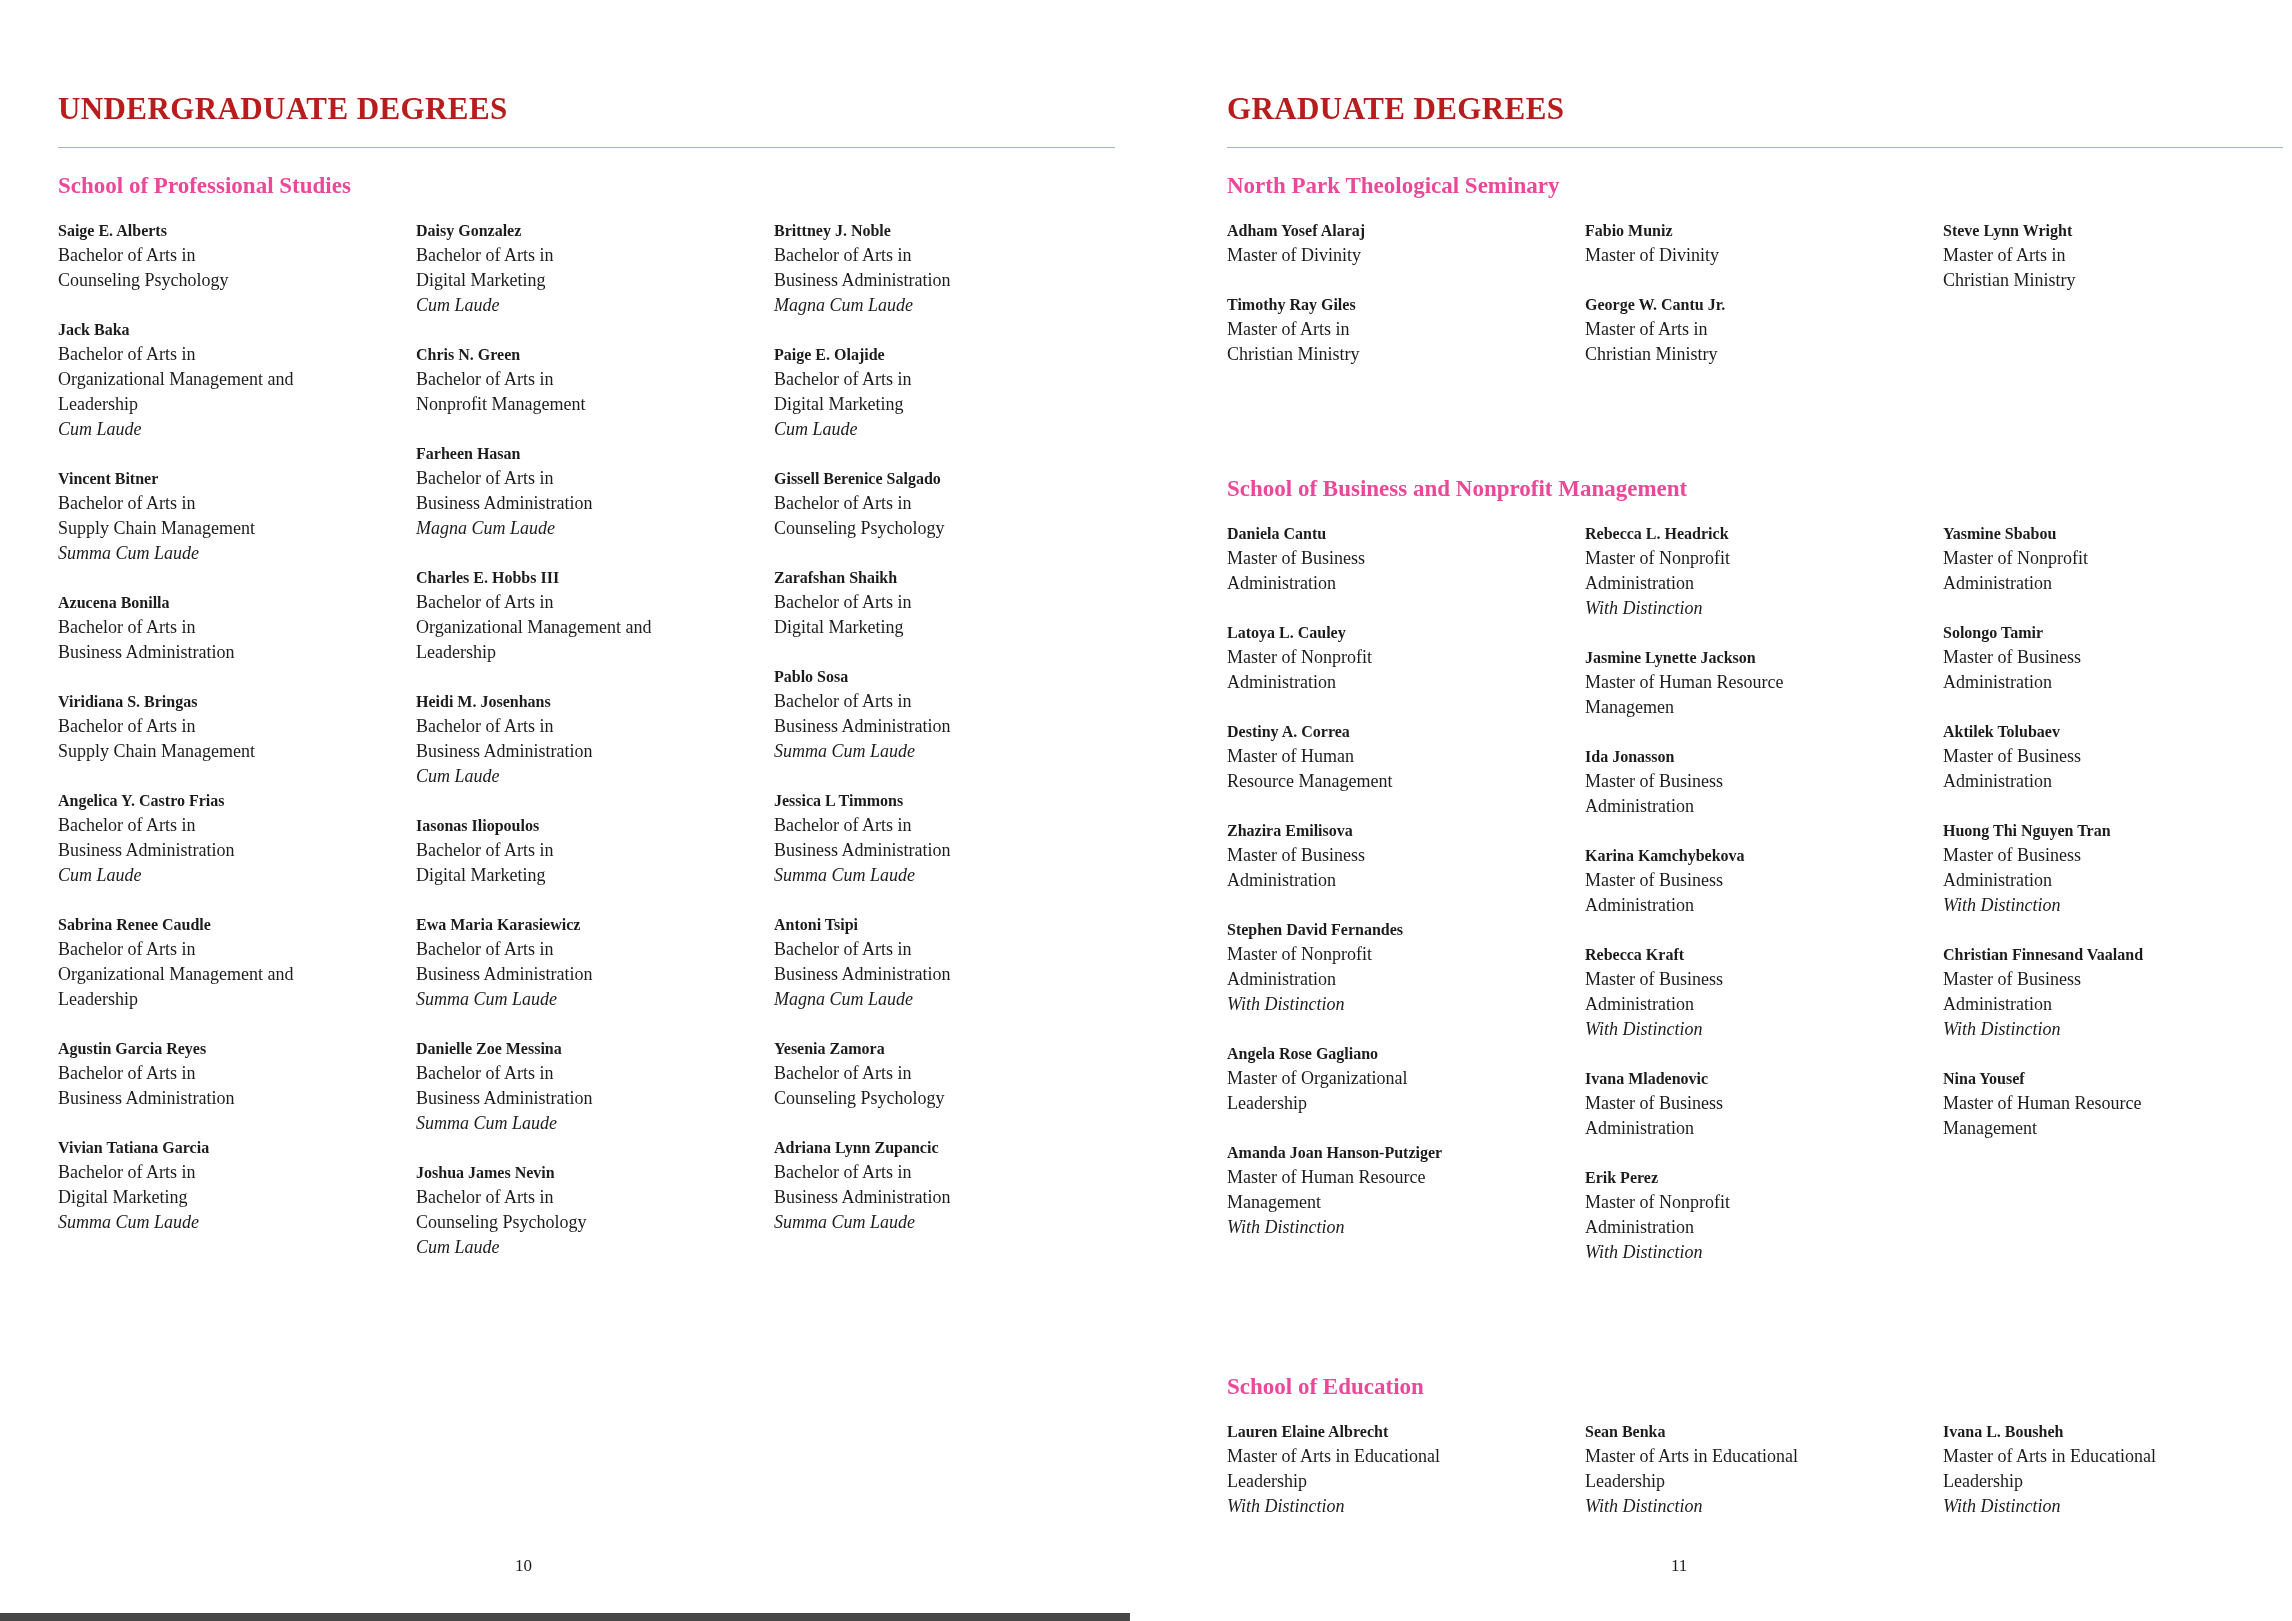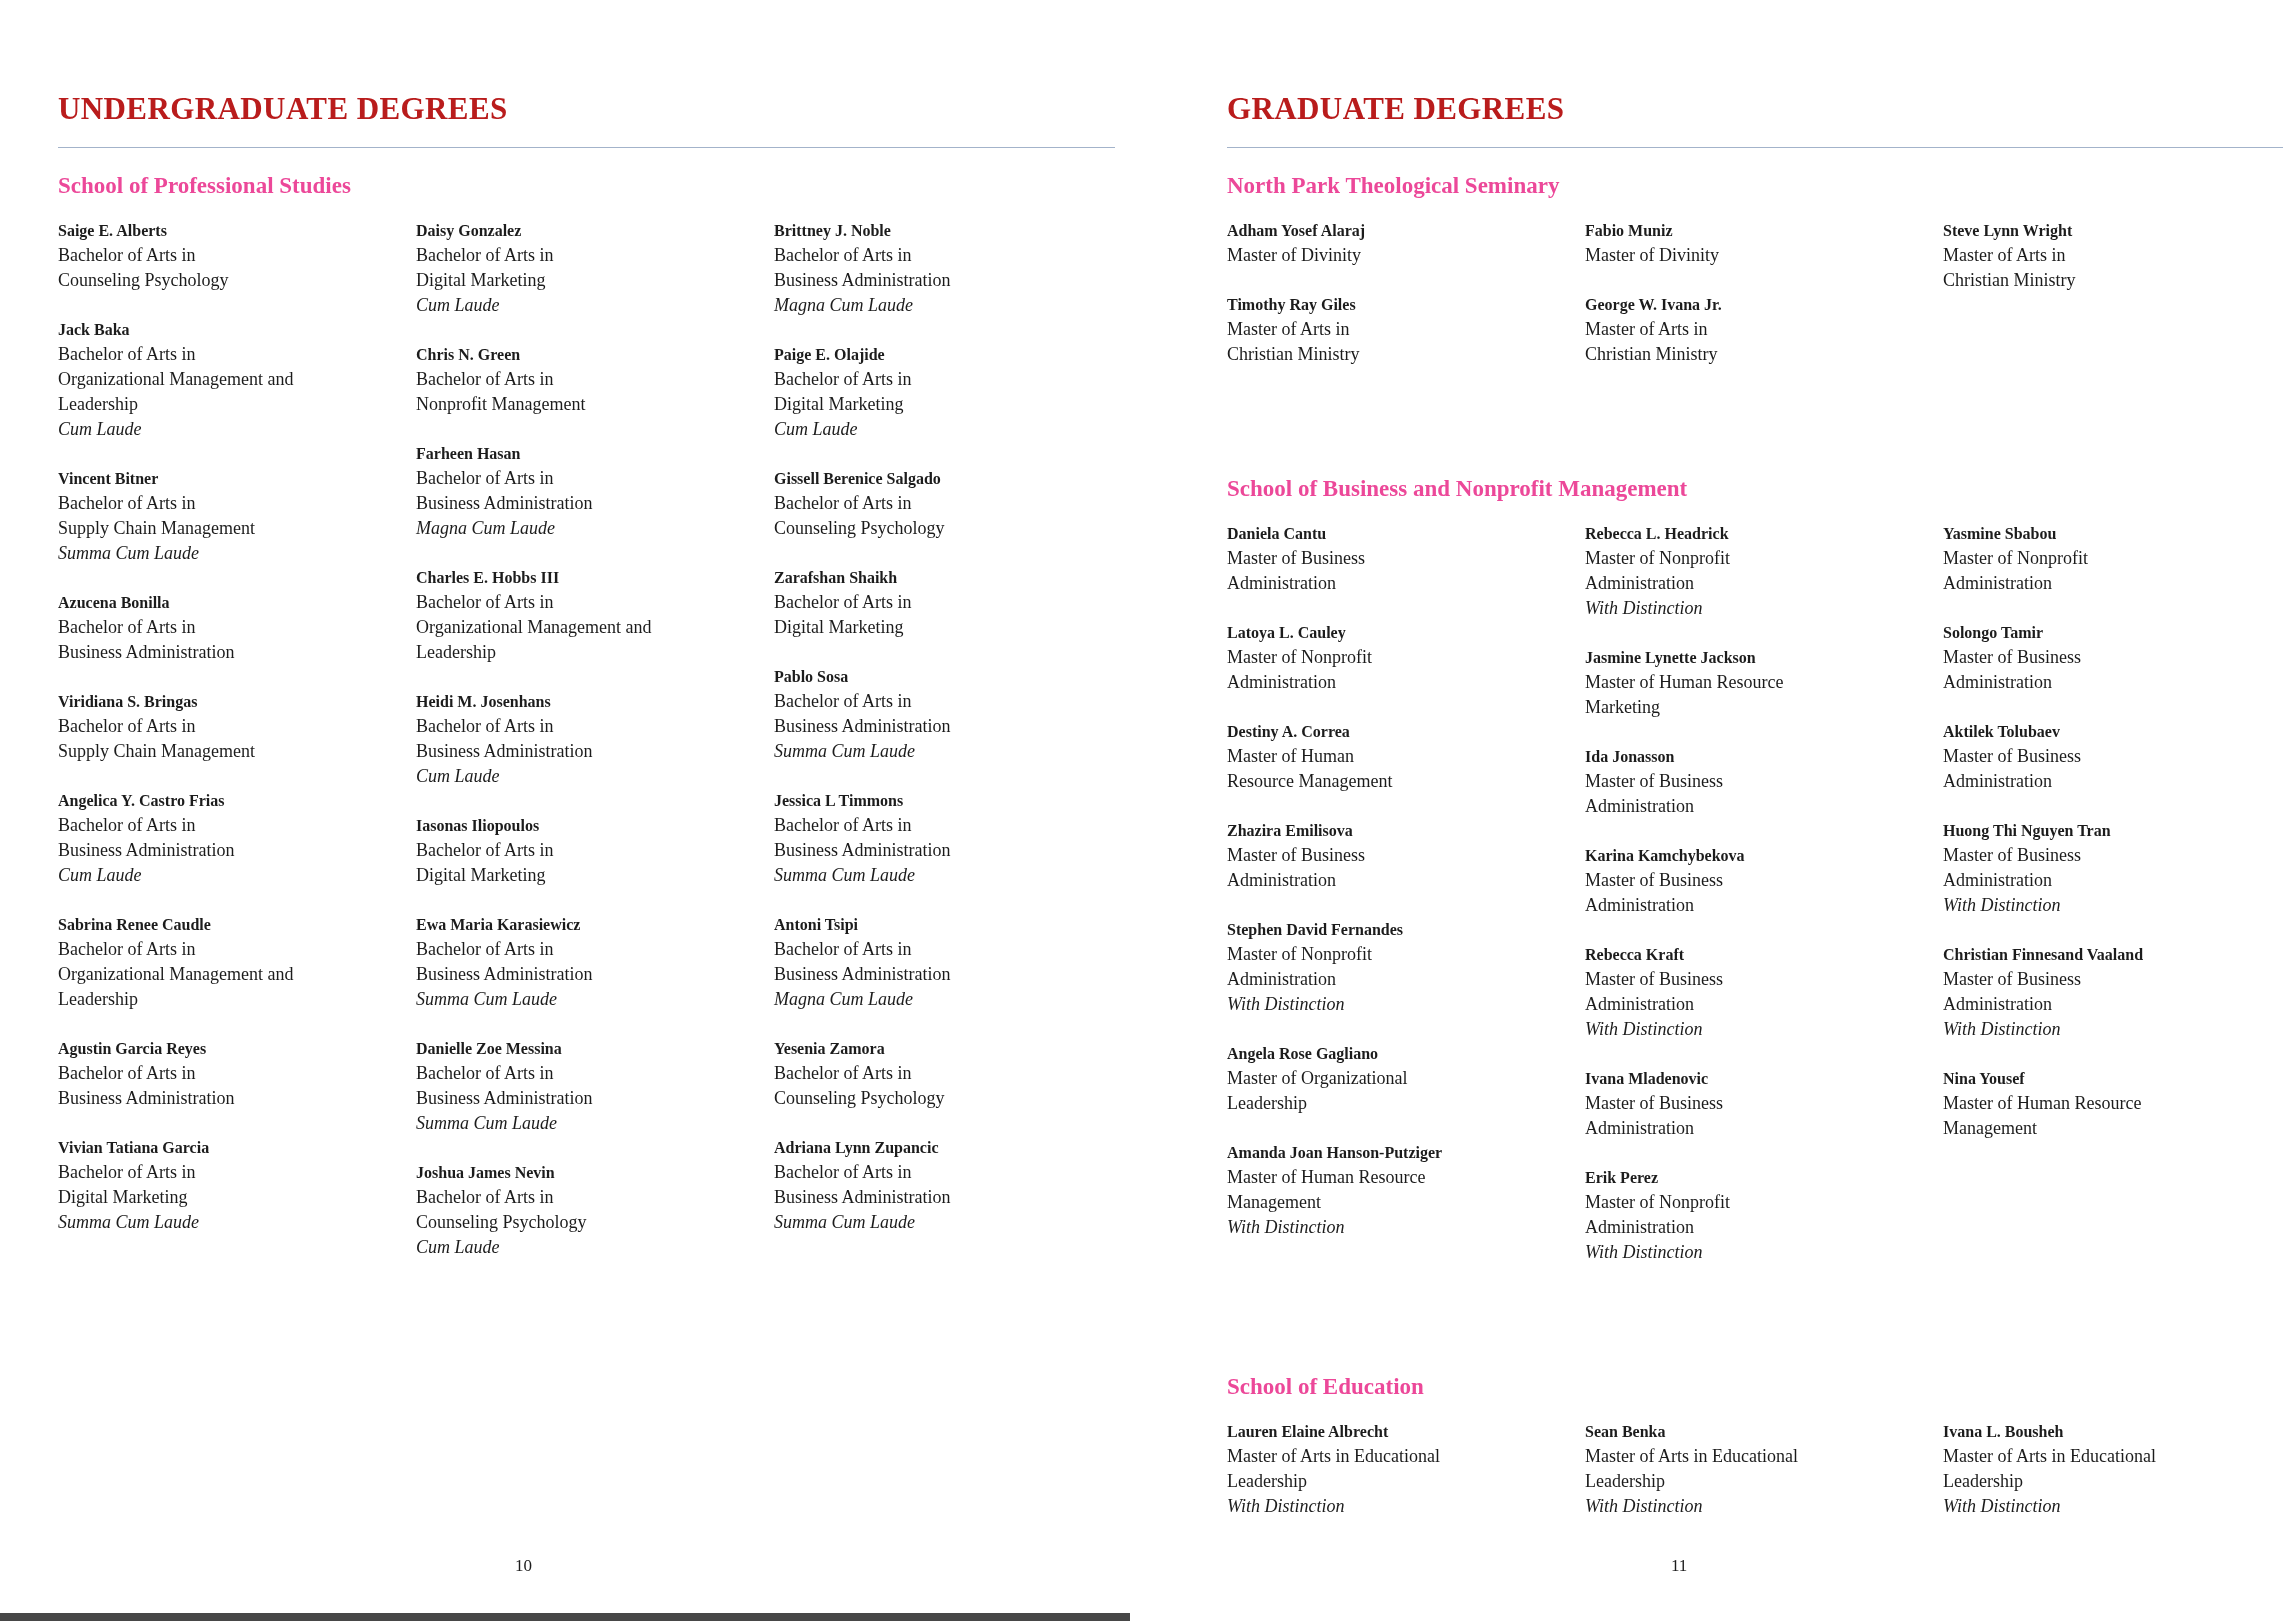--- a/index.html
+++ b/index.html
@@ -271,21 +271,21 @@
                 <div class="degree">Master of Arts in</div>
                 <div class="degree">Christian Ministry</div>
               </div>
             </div>
             <div class="col">
               <div class="entry">
                 <div class="name">Fabio Muniz</div>
                 <div class="degree">Master of Divinity</div>
               </div>
               <div class="entry">
-                <div class="name">George W. Ivana Jr.</div>
+                <div class="name">George W. Cantu Jr.</div>
                 <div class="degree">Master of Arts in</div>
                 <div class="degree">Christian Ministry</div>
               </div>
             </div>
             <div class="col">
               <div class="entry">
                 <div class="name">Steve Lynn Wright</div>
                 <div class="degree">Master of Arts in</div>
                 <div class="degree">Christian Ministry</div>
               </div>
@@ -337,21 +337,21 @@
             <div class="col">
               <div class="entry">
                 <div class="name">Rebecca L. Headrick</div>
                 <div class="degree">Master of Nonprofit</div>
                 <div class="degree">Administration</div>
                 <div class="honors">With Distinction</div>
               </div>
               <div class="entry">
                 <div class="name">Jasmine Lynette Jackson</div>
                 <div class="degree">Master of Human Resource</div>
-                <div class="degree">Marketing</div>
+                <div class="degree">Managemen</div>
               </div>
               <div class="entry">
                 <div class="name">Ida Jonasson</div>
                 <div class="degree">Master of Business</div>
                 <div class="degree">Administration</div>
               </div>
               <div class="entry">
                 <div class="name">Karina Kamchybekova</div>
                 <div class="degree">Master of Business</div>
                 <div class="degree">Administration</div>

